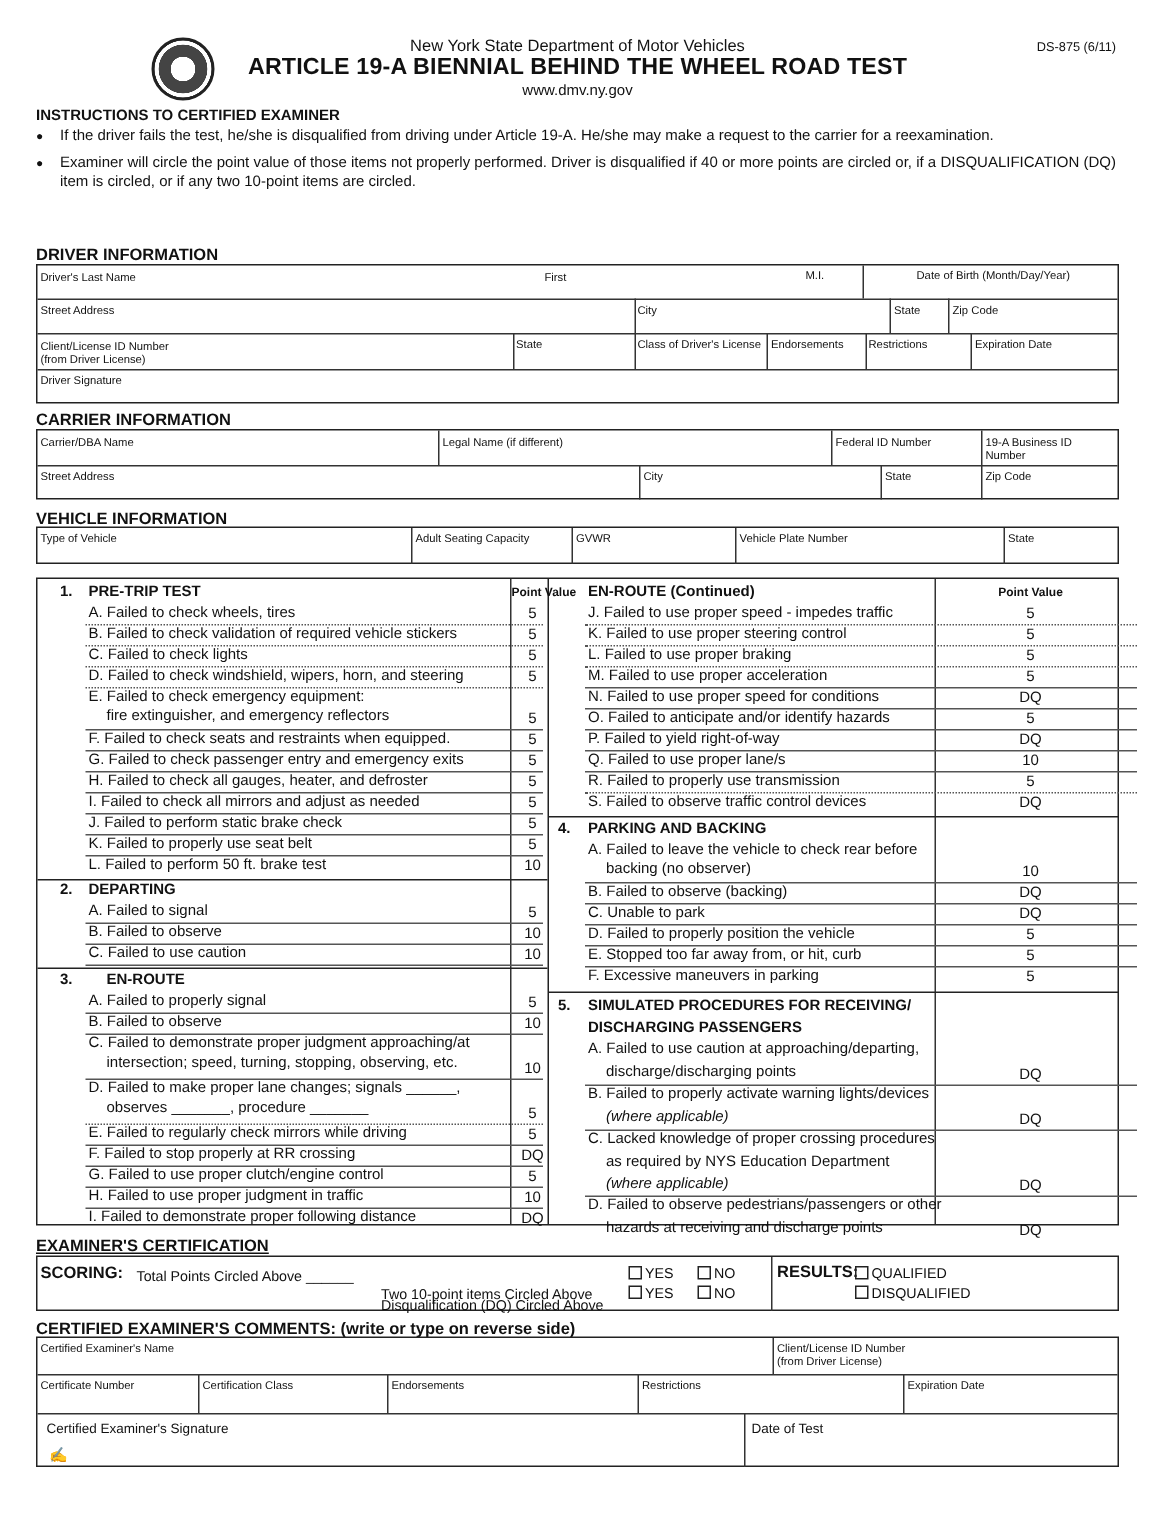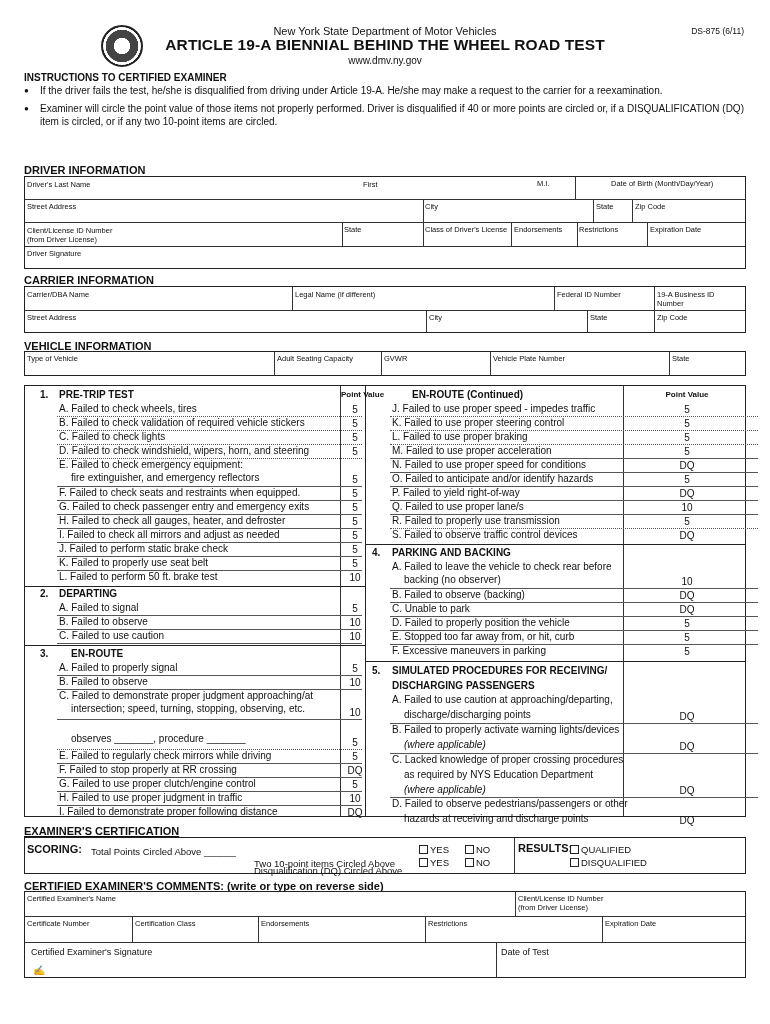--- a/index.html
+++ b/index.html
@@ -219,20 +219,21 @@
         <span class="pts" style="left: 305px; width: 50px; top: 1px;">10</span>
       </div>
       <div class="sepsol" style="left: 32px; top: 303px; width: 305px;"></div>
       <div class="row" style="left: 0px; top: 303px; width: 355px; height: 30px;">
         <span class="txt" style="left: 34px; top: 0px;">C. Failed to demonstrate proper judgment approaching/at</span>
         <span class="txt" style="left: 46px; top: 13px;">intersection; speed, turning, stopping, observing, etc.</span>
         <span class="pts" style="left: 305px; width: 50px; top: 17px;">10</span>
       </div>
       <div class="sepsol" style="left: 32px; top: 333px; width: 305px;"></div>
       <div class="row" style="left: 0px; top: 333px; width: 355px; height: 30px;">
+        <span class="txt" style="left: 34px; top: 0px;">D. Failed to make proper lane changes; signals ______,</span>
         <span class="txt" style="left: 46px; top: 13px;">observes _______, procedure _______</span>
         <span class="pts" style="left: 305px; width: 50px; top: 17px;">5</span>
       </div>
       <div class="sepdot" style="left: 32px; top: 363px; width: 305px;"></div>
       <div class="row" style="left: 0px; top: 363px; width: 355px; height: 14px;">
         <span class="txt" style="left: 34px; top: 0px;">E. Failed to regularly check mirrors while driving</span>
         <span class="pts" style="left: 305px; width: 50px; top: 1px;">5</span>
       </div>
       <div class="sepsol" style="left: 32px; top: 377px; width: 305px;"></div>
       <div class="row" style="left: 0px; top: 377px; width: 355px; height: 14px;">
@@ -250,21 +251,21 @@
         <span class="pts" style="left: 305px; width: 50px; top: 1px;">10</span>
       </div>
       <div class="sepsol" style="left: 32px; top: 419px; width: 305px;"></div>
       <div class="row" style="left: 0px; top: 419px; width: 355px; height: 14px;">
         <span class="txt" style="left: 34px; top: 0px;">I.  Failed to demonstrate proper following distance</span>
         <span class="pts" style="left: 305px; width: 50px; top: 1px;">DQ</span>
       </div>
     </div>
 
   <div class="row" style="left:341px;top:2px;width:380px;">
-    <span class="txt bold" style="left:26px;margin-left:20px;">EN-ROUTE (Continued)</span>
+    <span class="txt bold" style="left:26px;">EN-ROUTE (Continued)</span>
     <span class="pts bold" style="left:264px;width:114px;font-size:8px;">Point Value</span>
   </div>
   <div id="right-items">
       <div class="row" style="left: 341px; top: 16px; width: 378px; height: 14px;">
         <span class="txt" style="left: 26px; top: 0px;">J.  Failed to use proper speed - impedes traffic</span>
         <span class="pts" style="left: 264px; width: 114px; top: 1px;">5</span>
       </div>
       <div class="sepdot" style="left: 365px; top: 30px; width: 368px;"></div>
       <div class="row" style="left: 341px; top: 30px; width: 378px; height: 14px;">
         <span class="txt" style="left: 26px; top: 0px;">K. Failed to use proper steering control</span>

